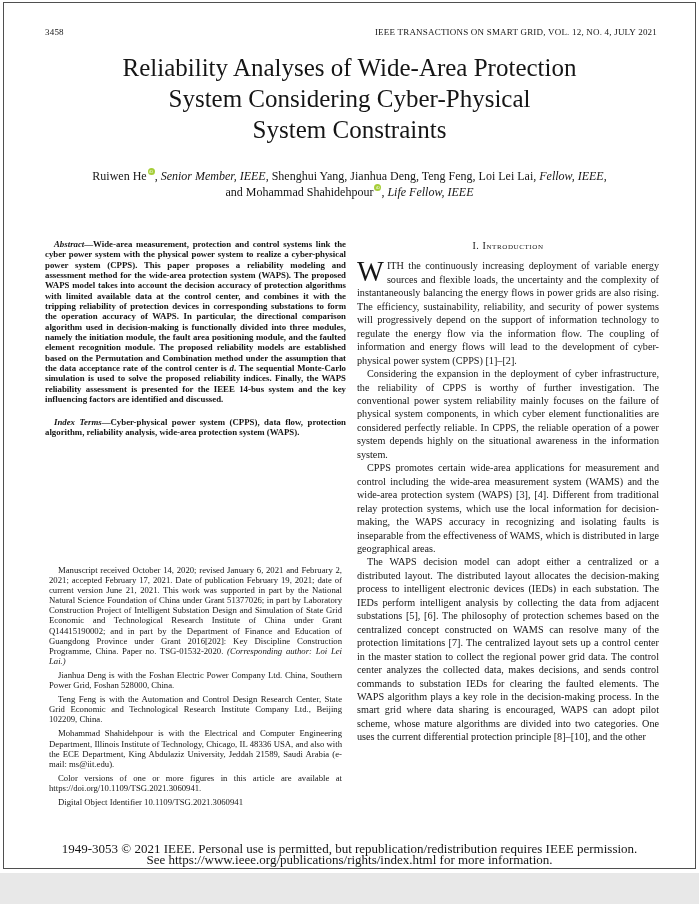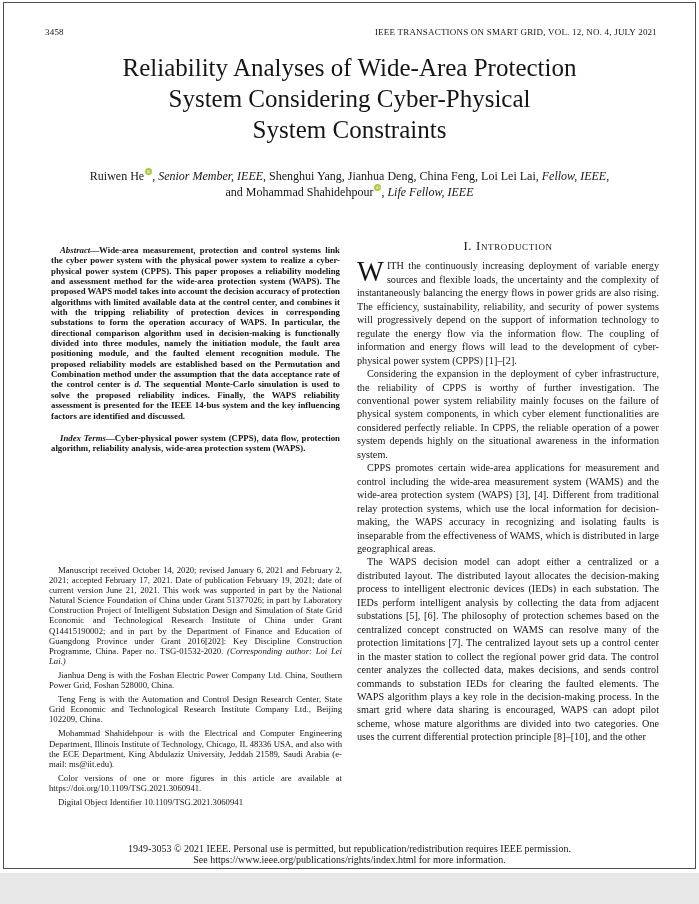--- a/index.html
+++ b/index.html
@@ -26,66 +26,66 @@
     text-align:center; font-size:12px; line-height:16px;
   }
   .orcid {
     display:inline-block; width:7px; height:7px; border-radius:50%;
     background:#A6CE39; color:#ffffff; font-size:4px; line-height:7px;
     text-align:center; vertical-align:super; margin-left:1px;
     font-family:"Liberation Sans", sans-serif; overflow:hidden;
   }
   .col-left-top { position:absolute; left:45px; top:239px; width:301px; }
   .abstract, .index-terms {
-    margin:6px; font-size:8.8px; line-height:10.35px; font-weight:bold;
+    margin:0; font-size:8.8px; line-height:10.35px; font-weight:bold;
     text-align:justify; text-indent:9px;
   }
   .index-terms { margin-top:12px; }
   .footnotes {
     position:absolute; left:45px; top:561px; width:301px;
     font-size:8.7px; line-height:10.1px; text-align:justify;
   }
   .footnotes p { margin:4px; text-indent:9px; }
   .col-right {
     position:absolute; left:357px; top:239px; width:302px; height:604px;
     overflow:hidden; font-size:10.2px; line-height:13.45px; text-align:justify;
   }
   .section-heading {
-    margin:0 0 7px 0; font-size:13px; font-weight:normal;
+    margin:0 0 7px 0; font-size:10px; font-weight:normal;
     font-variant:small-caps; letter-spacing:0.6px; text-align:center;
   }
   .col-right p { margin:0; text-indent:10px; }
   .col-right p.first { text-indent:0; }
   .dropcap {
     float:left; font-size:28.5px; line-height:24px; padding:1px 3px 0 0;
   }
   .copyright {
     position:absolute; top:844px; left:0; right:0;
-    text-align:center; font-size:10px; line-height:10.5px;
+    text-align:center; font-size:13px; line-height:10.5px;
   }
   .footer {
     position:absolute; top:884px; left:0; right:0; text-align:center;
     font-family:"Liberation Sans", sans-serif; font-size:14px; color:#1c1c1c;
   }
   i.varname { font-style:italic; }
 </style>
 </head>
 <body>
 
 <div class="page">
   <div class="page-border"></div>
 
   <div class="running-header">
     <span>3458</span>
     <span>IEEE TRANSACTIONS ON SMART GRID, VOL. 12, NO. 4, JULY 2021</span>
   </div>
 
   <h1 class="title"><span>Reliability Analyses of Wide-Area Protection</span><br><span>System Considering Cyber-Physical</span><br><span>System Constraints</span></h1>
 
-  <div class="authors"><span>Ruiwen He</span><span class="orcid">iD</span><span>, </span><i>Senior Member, IEEE</i><span>, Shenghui Yang, Jianhua Deng, China Feng, Loi Lei Lai, </span><i>Fellow, IEEE</i><span>,</span><br><span>and Mohammad Shahidehpour</span><span class="orcid">iD</span><span>, </span><i>Life Fellow, IEEE</i></div>
+  <div class="authors"><span>Ruiwen He</span><span class="orcid">iD</span><span>, </span><i>Senior Member, IEEE</i><span>, Shenghui Yang, Jianhua Deng, Teng Feng, Loi Lei Lai, </span><i>Fellow, IEEE</i><span>,</span><br><span>and Mohammad Shahidehpour</span><span class="orcid">iD</span><span>, </span><i>Life Fellow, IEEE</i></div>
 
   <div class="col-left-top">
     <p class="abstract"><i>Abstract</i><span>—</span><span>Wide-area measurement, protection and control systems link the cyber power system with the physical power system to realize a cyber-physical power system (CPPS). This paper proposes a reliability modeling and assessment method for the wide-area protection system (WAPS). The proposed WAPS model takes into account the decision accuracy of protection algorithms with limited available data at the control center, and combines it with the tripping reliability of protection devices in corresponding substations to form the operation accuracy of WAPS. In particular, the directional comparison algorithm used in decision-making is functionally divided into three modules, namely the initiation module, the fault area positioning module, and the faulted element recognition module. The proposed reliability models are established based on the Permutation and Combination method under the assumption that the data acceptance rate of the control center is </span><i class="varname">d</i><span>. The sequential Monte-Carlo simulation is used to solve the proposed reliability indices. Finally, the WAPS reliability assessment is presented for the IEEE 14-bus system and the key influencing factors are identified and discussed.</span></p>
     <p class="index-terms"><i>Index Terms</i><span>—</span><span>Cyber-physical power system (CPPS), data flow, protection algorithm, reliability analysis, wide-area protection system (WAPS).</span></p>
   </div>
 
   <div class="footnotes">
     <p><span>Manuscript received October 14, 2020; revised January 6, 2021 and February 2, 2021; accepted February 17, 2021. Date of publication February 19, 2021; date of current version June 21, 2021. This work was supported in part by the National Natural Science Foundation of China under Grant 51377026; in part by Laboratory Construction Project of Intelligent Substation Design and Simulation of State Grid Economic and Technological Research Institute of China under Grant Q14415190002; and in part by the Department of Finance and Education of Guangdong Province under Grant 2016[202]: Key Discipline Construction Programme, China. Paper no. TSG-01532-2020. </span><i>(Corresponding author: Loi Lei Lai.)</i></p>
     <p>Jianhua Deng is with the Foshan Electric Power Company Ltd. China, Southern Power Grid, Foshan 528000, China.</p>
     <p>Teng Feng is with the Automation and Control Design Research Center, State Grid Economic and Technological Research Institute Company Ltd., Beijing 102209, China.</p>

